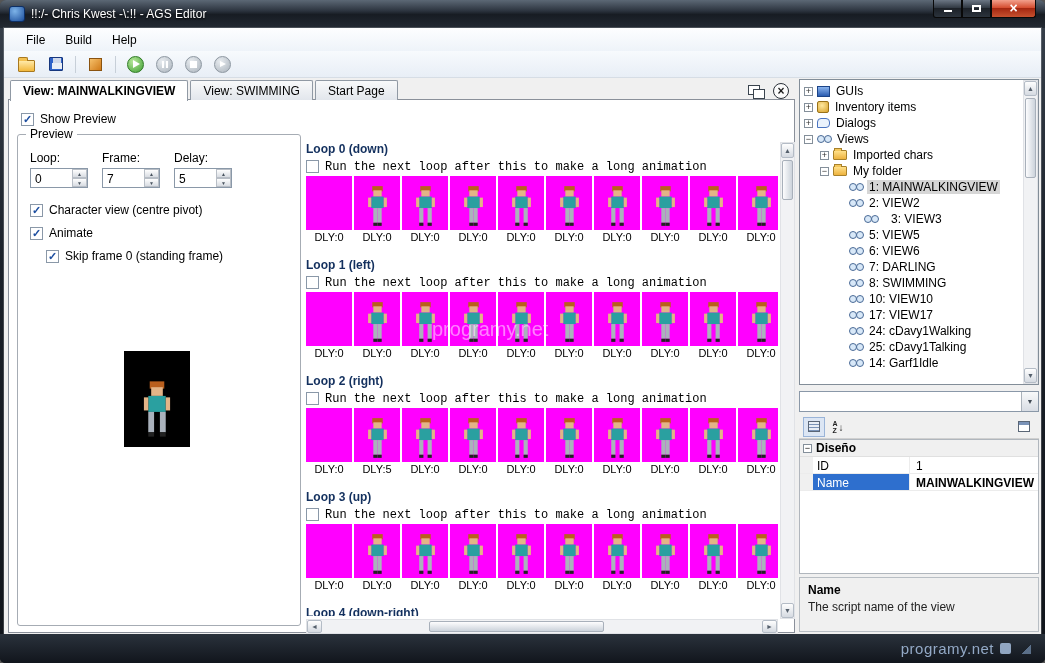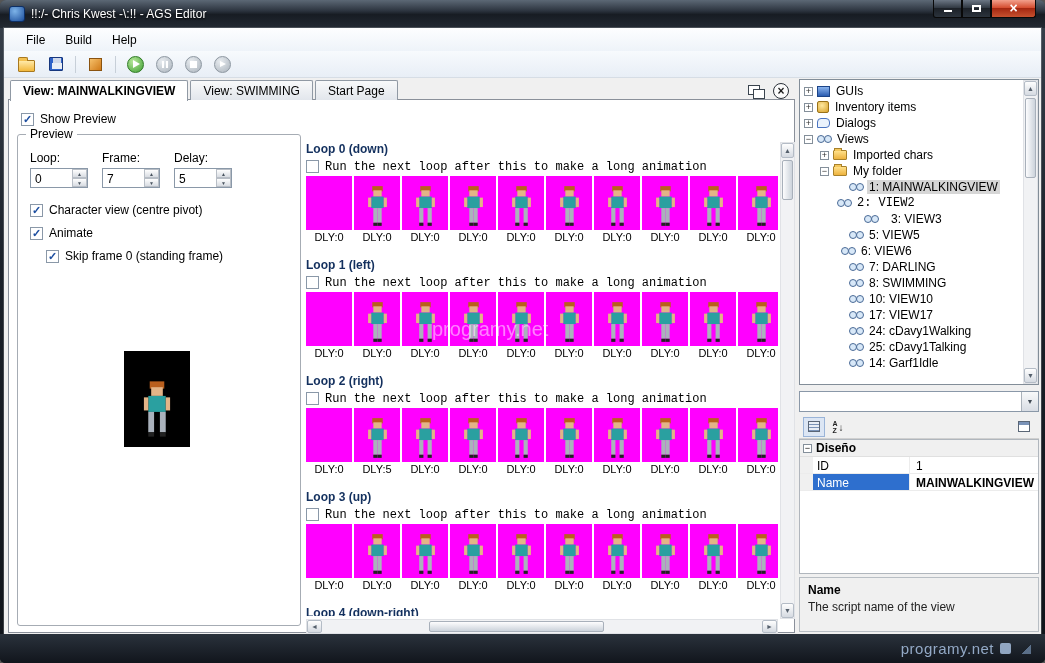--- a/index.html
+++ b/index.html
@@ -886,36 +886,36 @@
         <div class="tree-row" style="padding-left: 20px;">
           <div class="expander">−</div>
           <div class="ticon folder-icon"></div>
           <div class="tlabel">My folder</div>
         </div>
         <div class="tree-row" style="padding-left: 36px;">
           <div class="expander-space"></div>
           <div class="ticon view-icon"></div>
           <div class="tlabel selected">1: MAINWALKINGVIEW</div>
         </div>
-        <div class="tree-row" style="padding-left: 24px; font-family: Liberation Mono, monospace;">
+        <div class="tree-row" style="padding-left: 36px;">
           <div class="expander-space"></div>
           <div class="ticon view-icon"></div>
           <div class="tlabel">2: VIEW2</div>
         </div>
         <div class="tree-row" style="padding-left: 44px; gap: 7px;">
           <div class="expander-space"></div>
           <div class="ticon view-icon"></div>
           <div class="tlabel">3: VIEW3</div>
         </div>
         <div class="tree-row" style="padding-left: 36px;">
           <div class="expander-space"></div>
           <div class="ticon view-icon"></div>
           <div class="tlabel">5: VIEW5</div>
         </div>
-        <div class="tree-row" style="padding-left: 28px;">
+        <div class="tree-row" style="padding-left: 36px;">
           <div class="expander-space"></div>
           <div class="ticon view-icon"></div>
           <div class="tlabel">6: VIEW6</div>
         </div>
         <div class="tree-row" style="padding-left: 36px;">
           <div class="expander-space"></div>
           <div class="ticon view-icon"></div>
           <div class="tlabel">7: DARLING</div>
         </div>
         <div class="tree-row" style="padding-left: 36px;">

